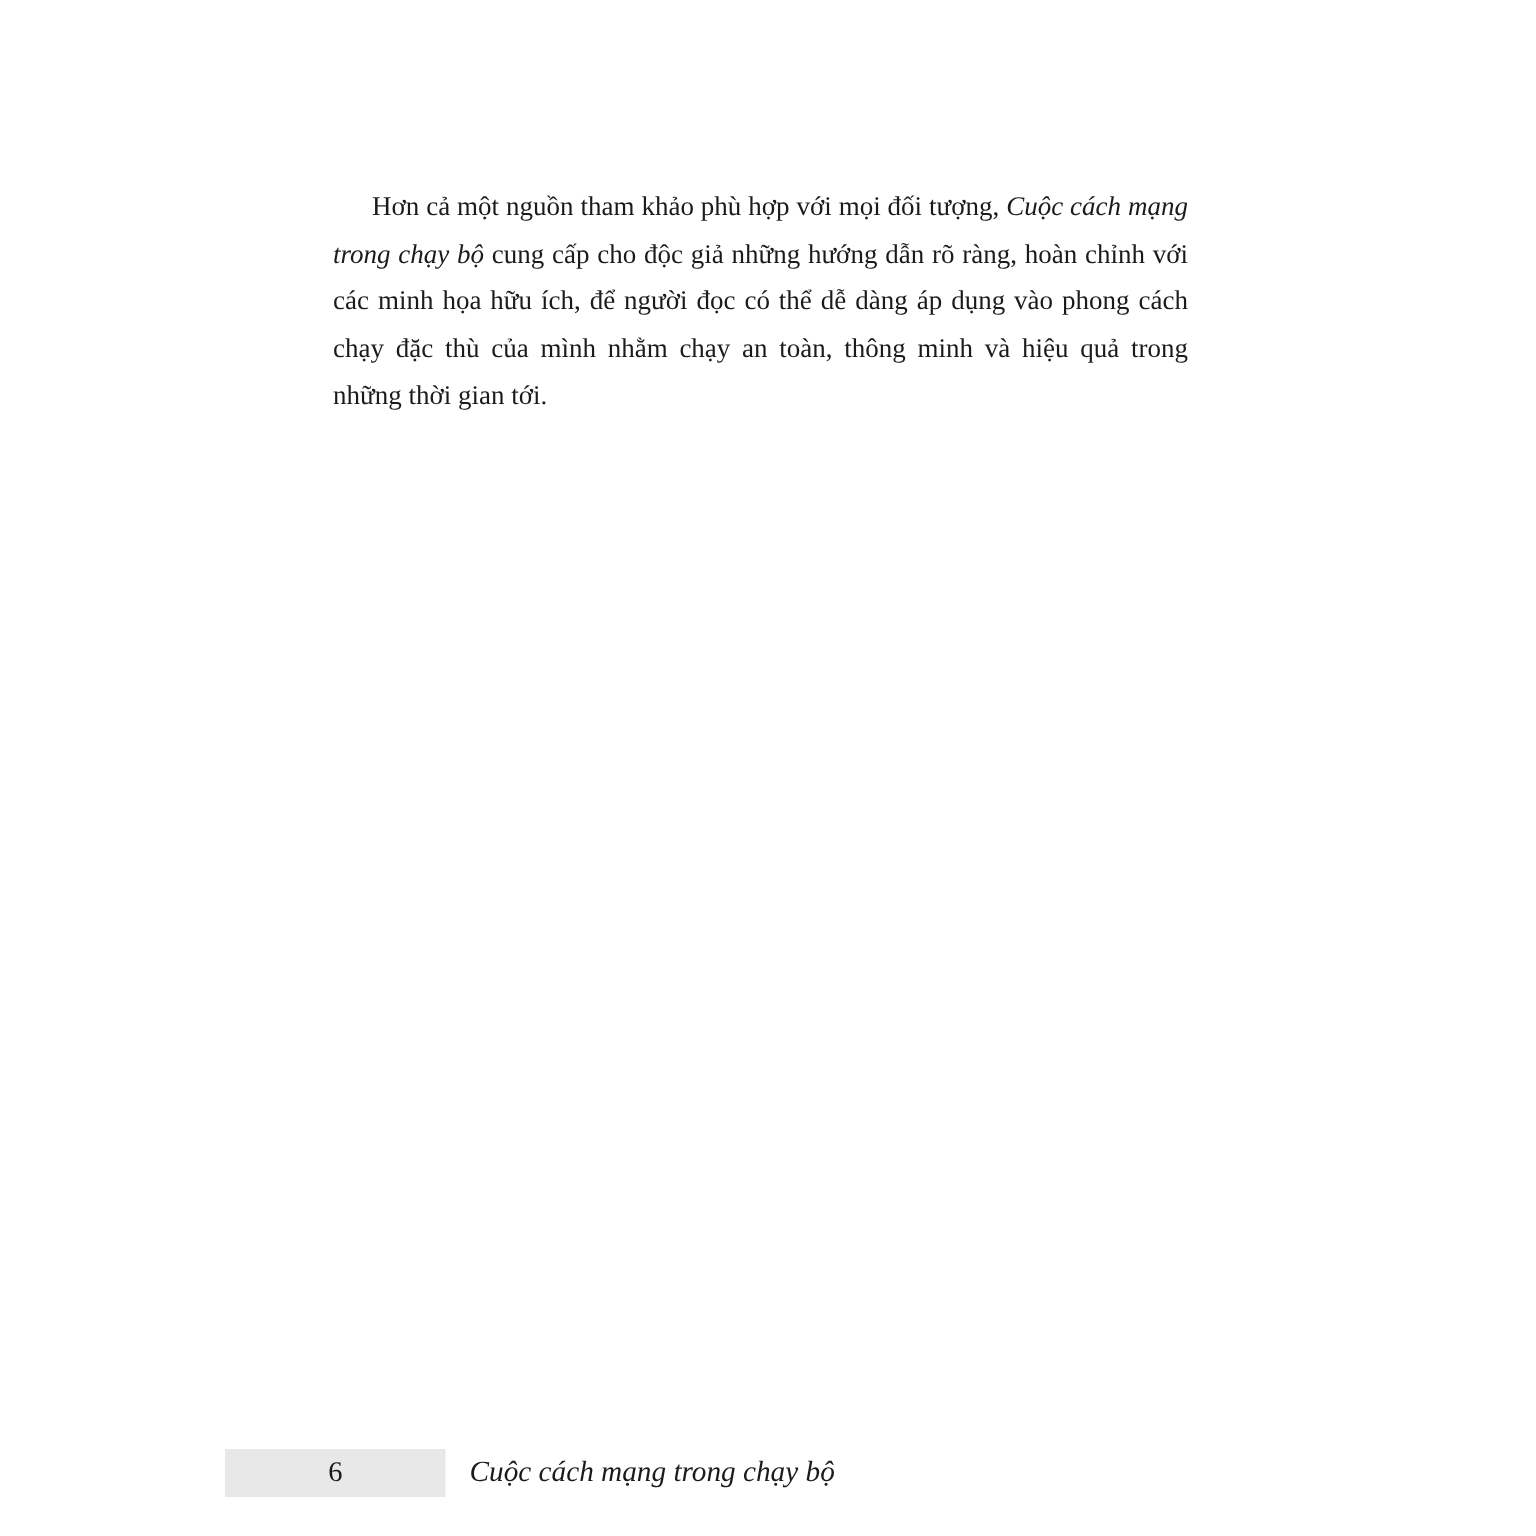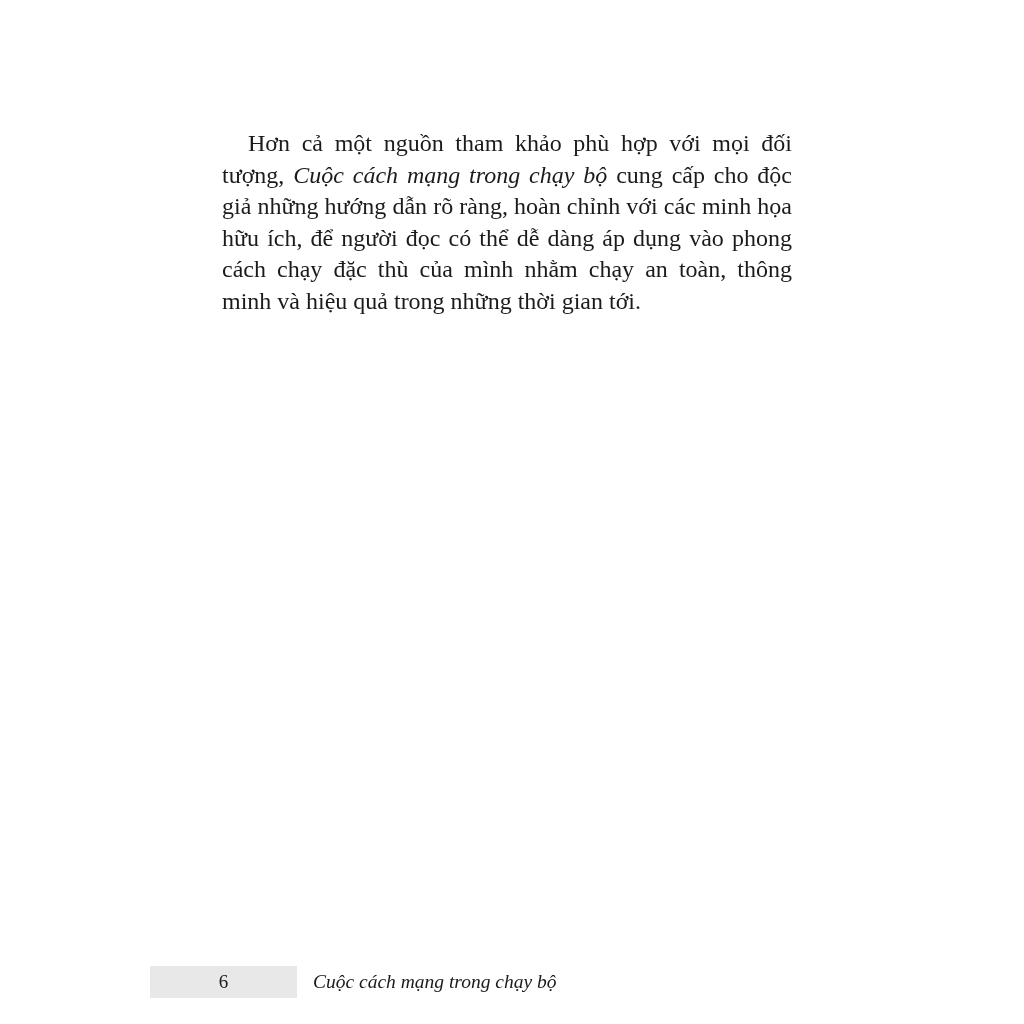--- a/index.html
+++ b/index.html
@@ -24,21 +24,21 @@
     height: 1024px;
     background: #ffffff;
   }
 
   .text-block {
     position: absolute;
     left: 222px;
     top: 104px;
     width: 570px;
     text-align: justify;
-    font-size: 24px;
+    font-size: 18px;
     line-height: 31.5px;
     color: #1b1b1b;
   }
 
   .text-block .indent {
     display: inline-block;
     width: 26px;
   }
 
   .title-italic {

